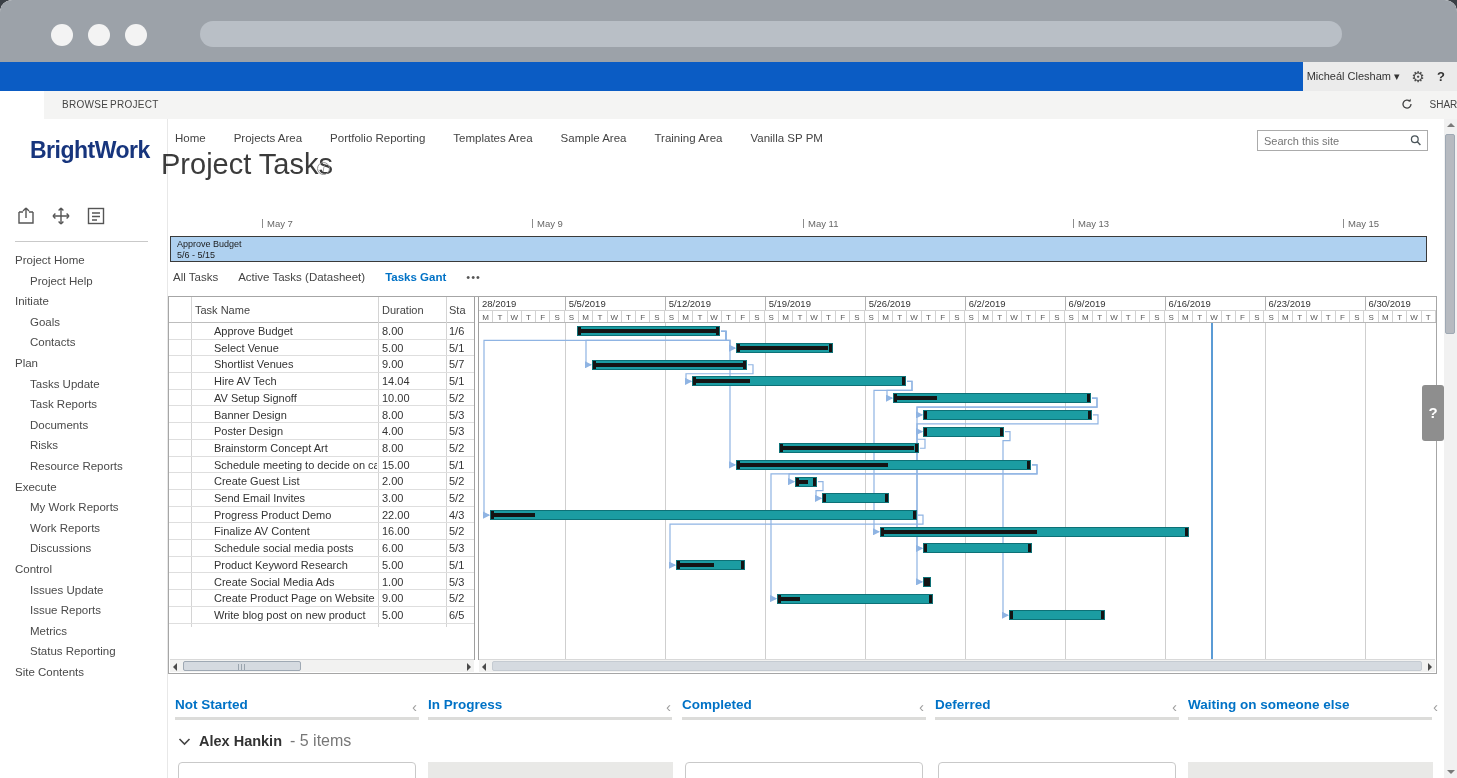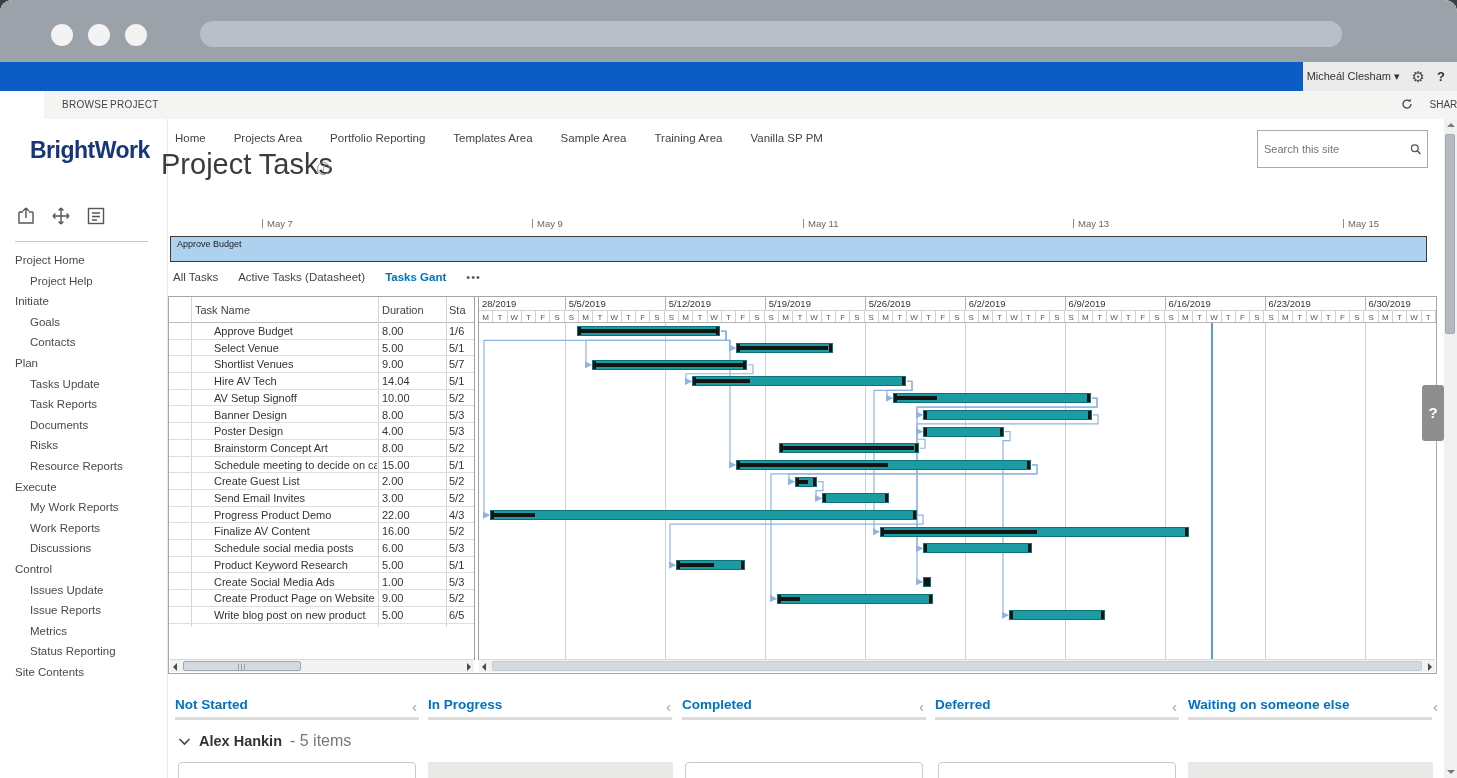--- a/index.html
+++ b/index.html
@@ -27,21 +27,21 @@
   .logo{position:absolute;left:30px;top:18px;font-size:23px;font-weight:bold;color:#17357D;letter-spacing:-.5px;}
   .tools{position:absolute;left:15px;top:86px;display:flex;gap:13px;}
   .tools svg{display:block;}
   .side-divider{position:absolute;left:15px;top:122px;width:133px;border-top:1px solid #C9C9C9;}
   .nav{position:absolute;left:0;top:131px;width:100%;}
   .nav-item{height:20.6px;line-height:20.6px;font-size:11.5px;color:#4A4A4A;white-space:nowrap;cursor:pointer;}
   .nav-item.i0{padding-left:15px;} .nav-item.i1{padding-left:30px;}
   
   .topnav{position:absolute;left:175px;top:132px;display:flex;gap:28px;}
   .topnav-item{font-size:11.5px;color:#444;white-space:nowrap;}
-  .searchbox{position:absolute;left:1257px;top:130px;width:171px;height:38px;border:1px solid #ABABAB;
+  .searchbox{position:absolute;left:1257px;top:130px;width:171px;height:21px;border:1px solid #ABABAB;
              display:flex;align-items:center;background:#fff;}
   .searchbox input{flex:1;border:none;outline:none;font-size:11px;color:#444;padding:0 4px 0 6px;background:transparent;}
   .page-title{position:absolute;left:161px;top:148px;font-size:29px;font-weight:300;color:#3B3B3B;}
   .info-icon{position:absolute;left:317px;top:162px;width:13px;height:13px;border:1px solid #949494;border-radius:50%;
              font-size:9px;color:#949494;text-align:center;line-height:12px;font-style:italic;}
   
   .tl-ticks{position:absolute;left:170px;top:219px;width:1258px;height:15px;}
   .tl-tick{position:absolute;top:0;border-left:1px solid #8C8C8C;height:9px;padding-left:4px;
            font-size:9.5px;color:#666;line-height:9px;white-space:nowrap;}
   .tl-bar{position:absolute;left:170px;top:236px;width:1257px;height:26px;background:#AFD1F0;border:1px solid #3A3A3A;
@@ -207,20 +207,21 @@
 
   <div class="tl-ticks" id="tlticks">
       <div class="tl-tick" style="left: 92px;">May 7</div>
       <div class="tl-tick" style="left: 362px;">May 9</div>
       <div class="tl-tick" style="left: 633px;">May 11</div>
       <div class="tl-tick" style="left: 903px;">May 13</div>
       <div class="tl-tick" style="left: 1173px;">May 15</div>
     </div>
   <div class="tl-bar">
     <div class="t1">Approve Budget</div>
+    <div class="t2">5/6 - 5/15</div>
   </div>
 
   <div class="views" id="views">
       <div class="view">All Tasks</div>
       <div class="view">Active Tasks (Datasheet)</div>
       <div class="view sel">Tasks Gant</div>
       <div class="view-more">•••</div>
     </div>
 
   <div class="gantt">

